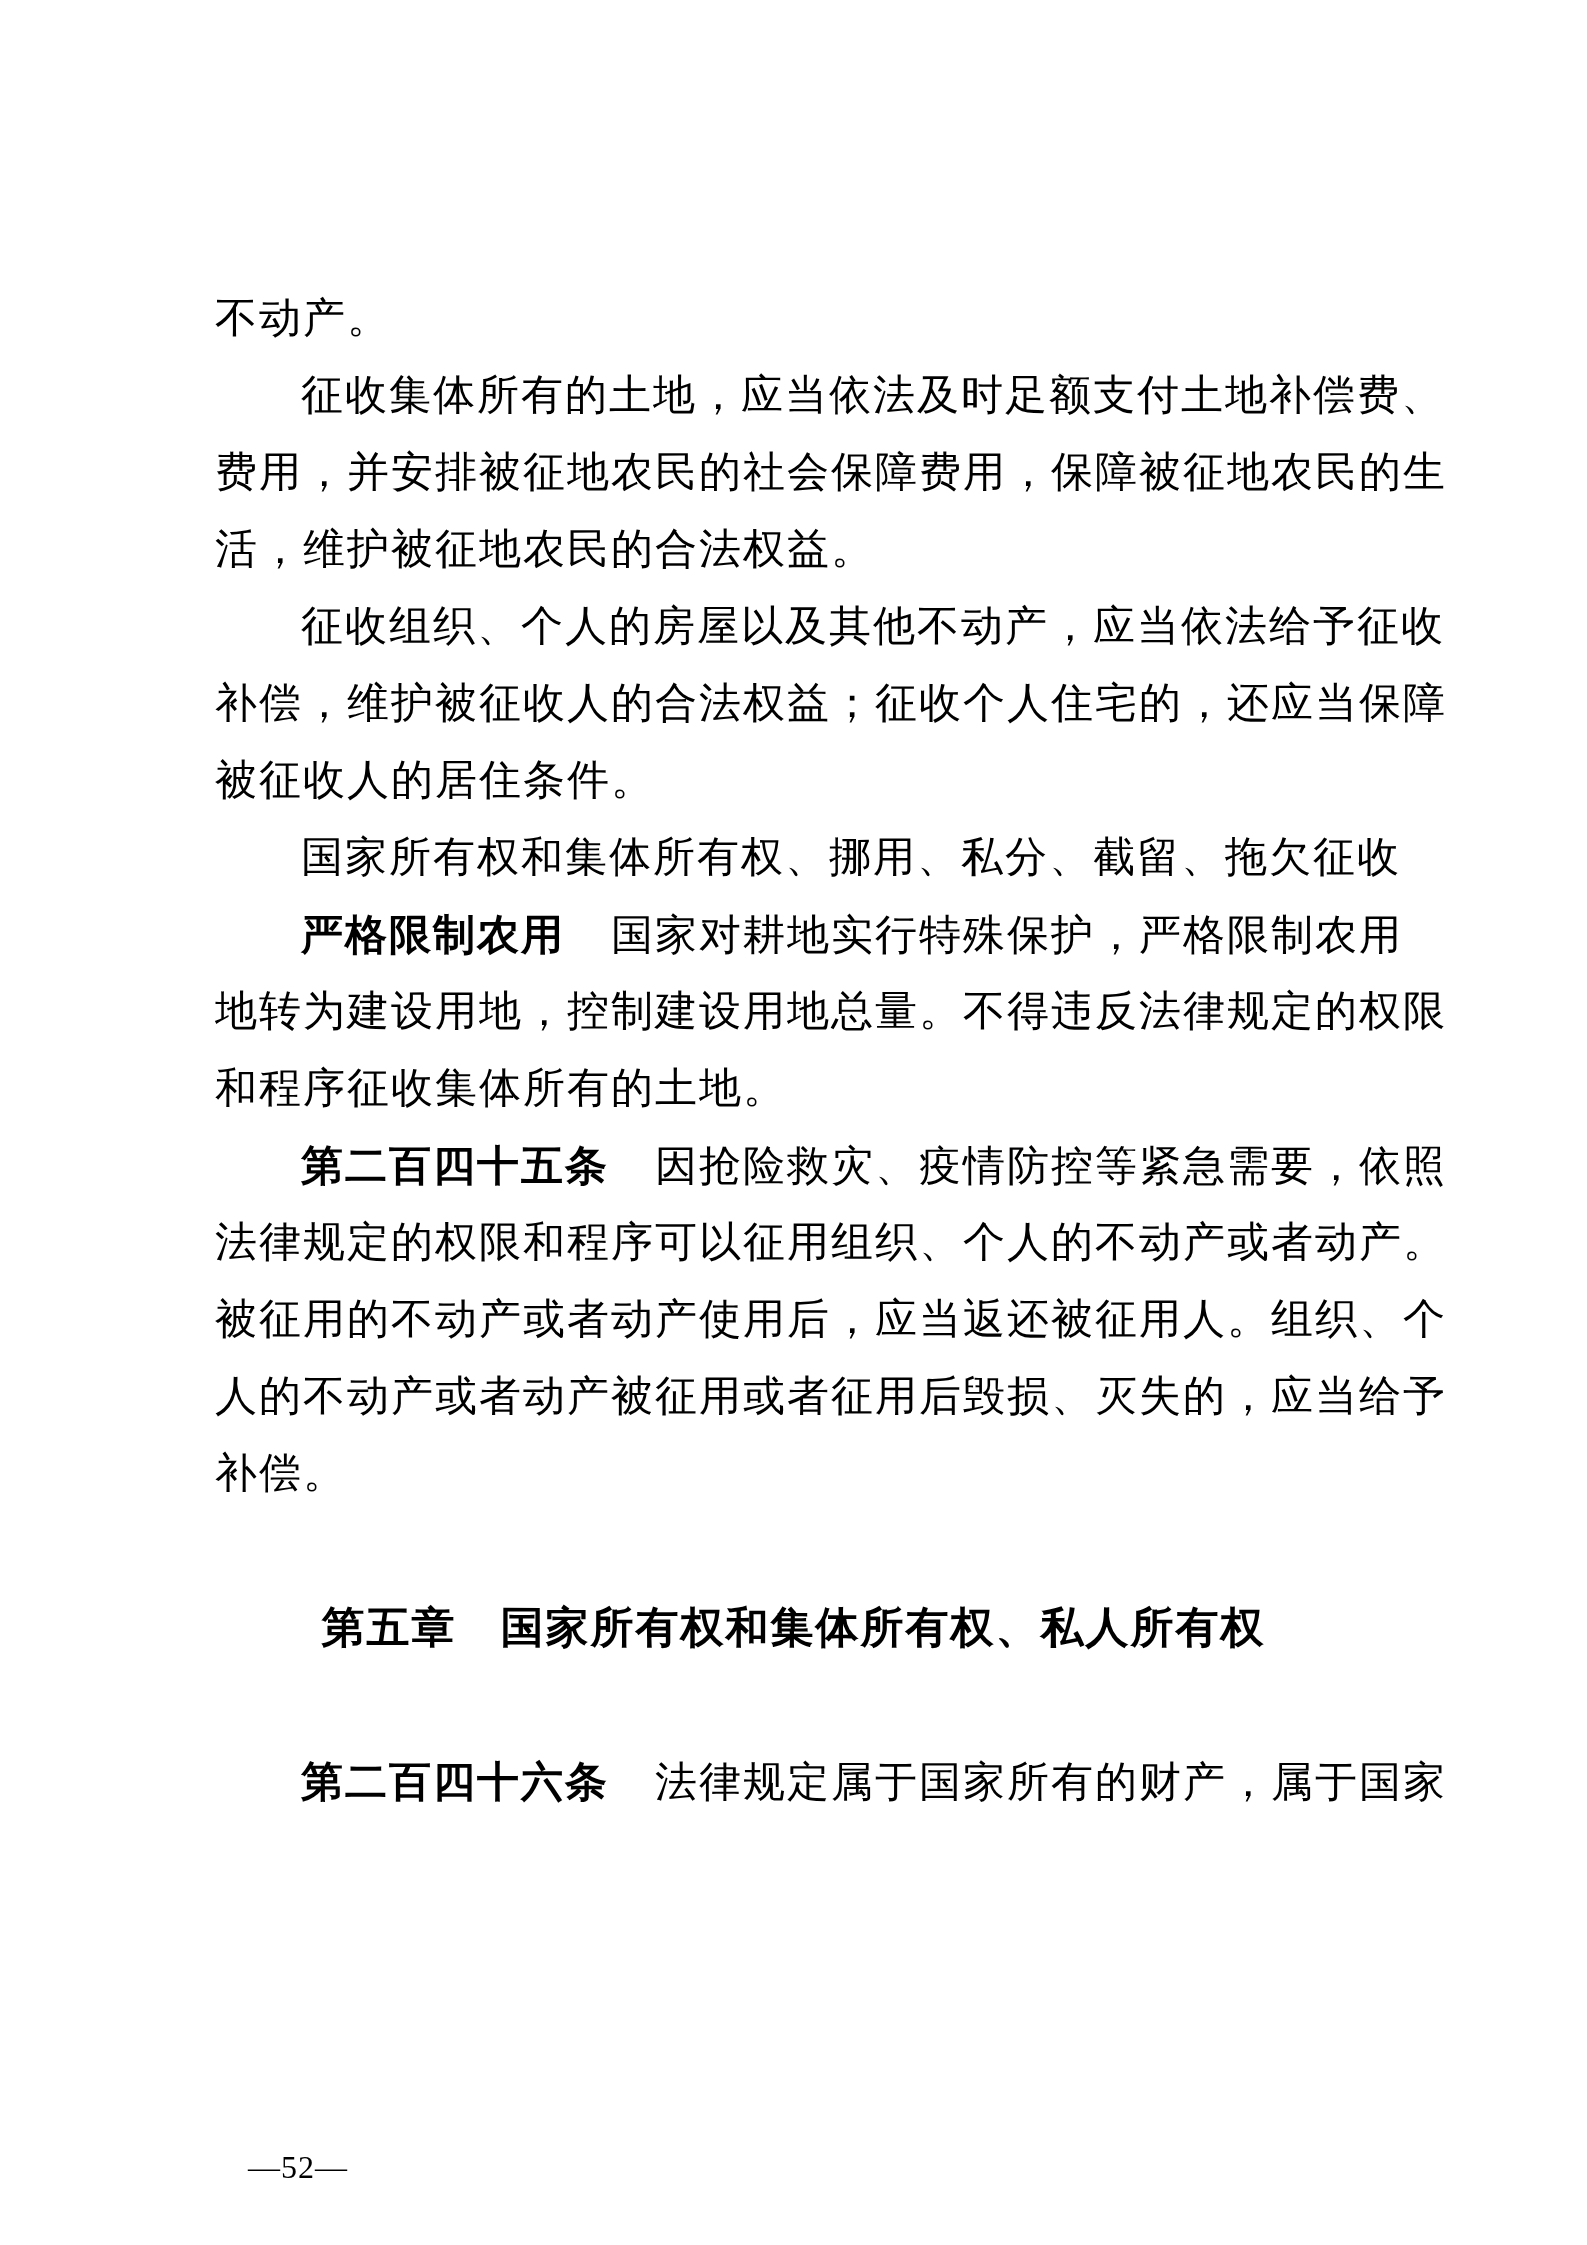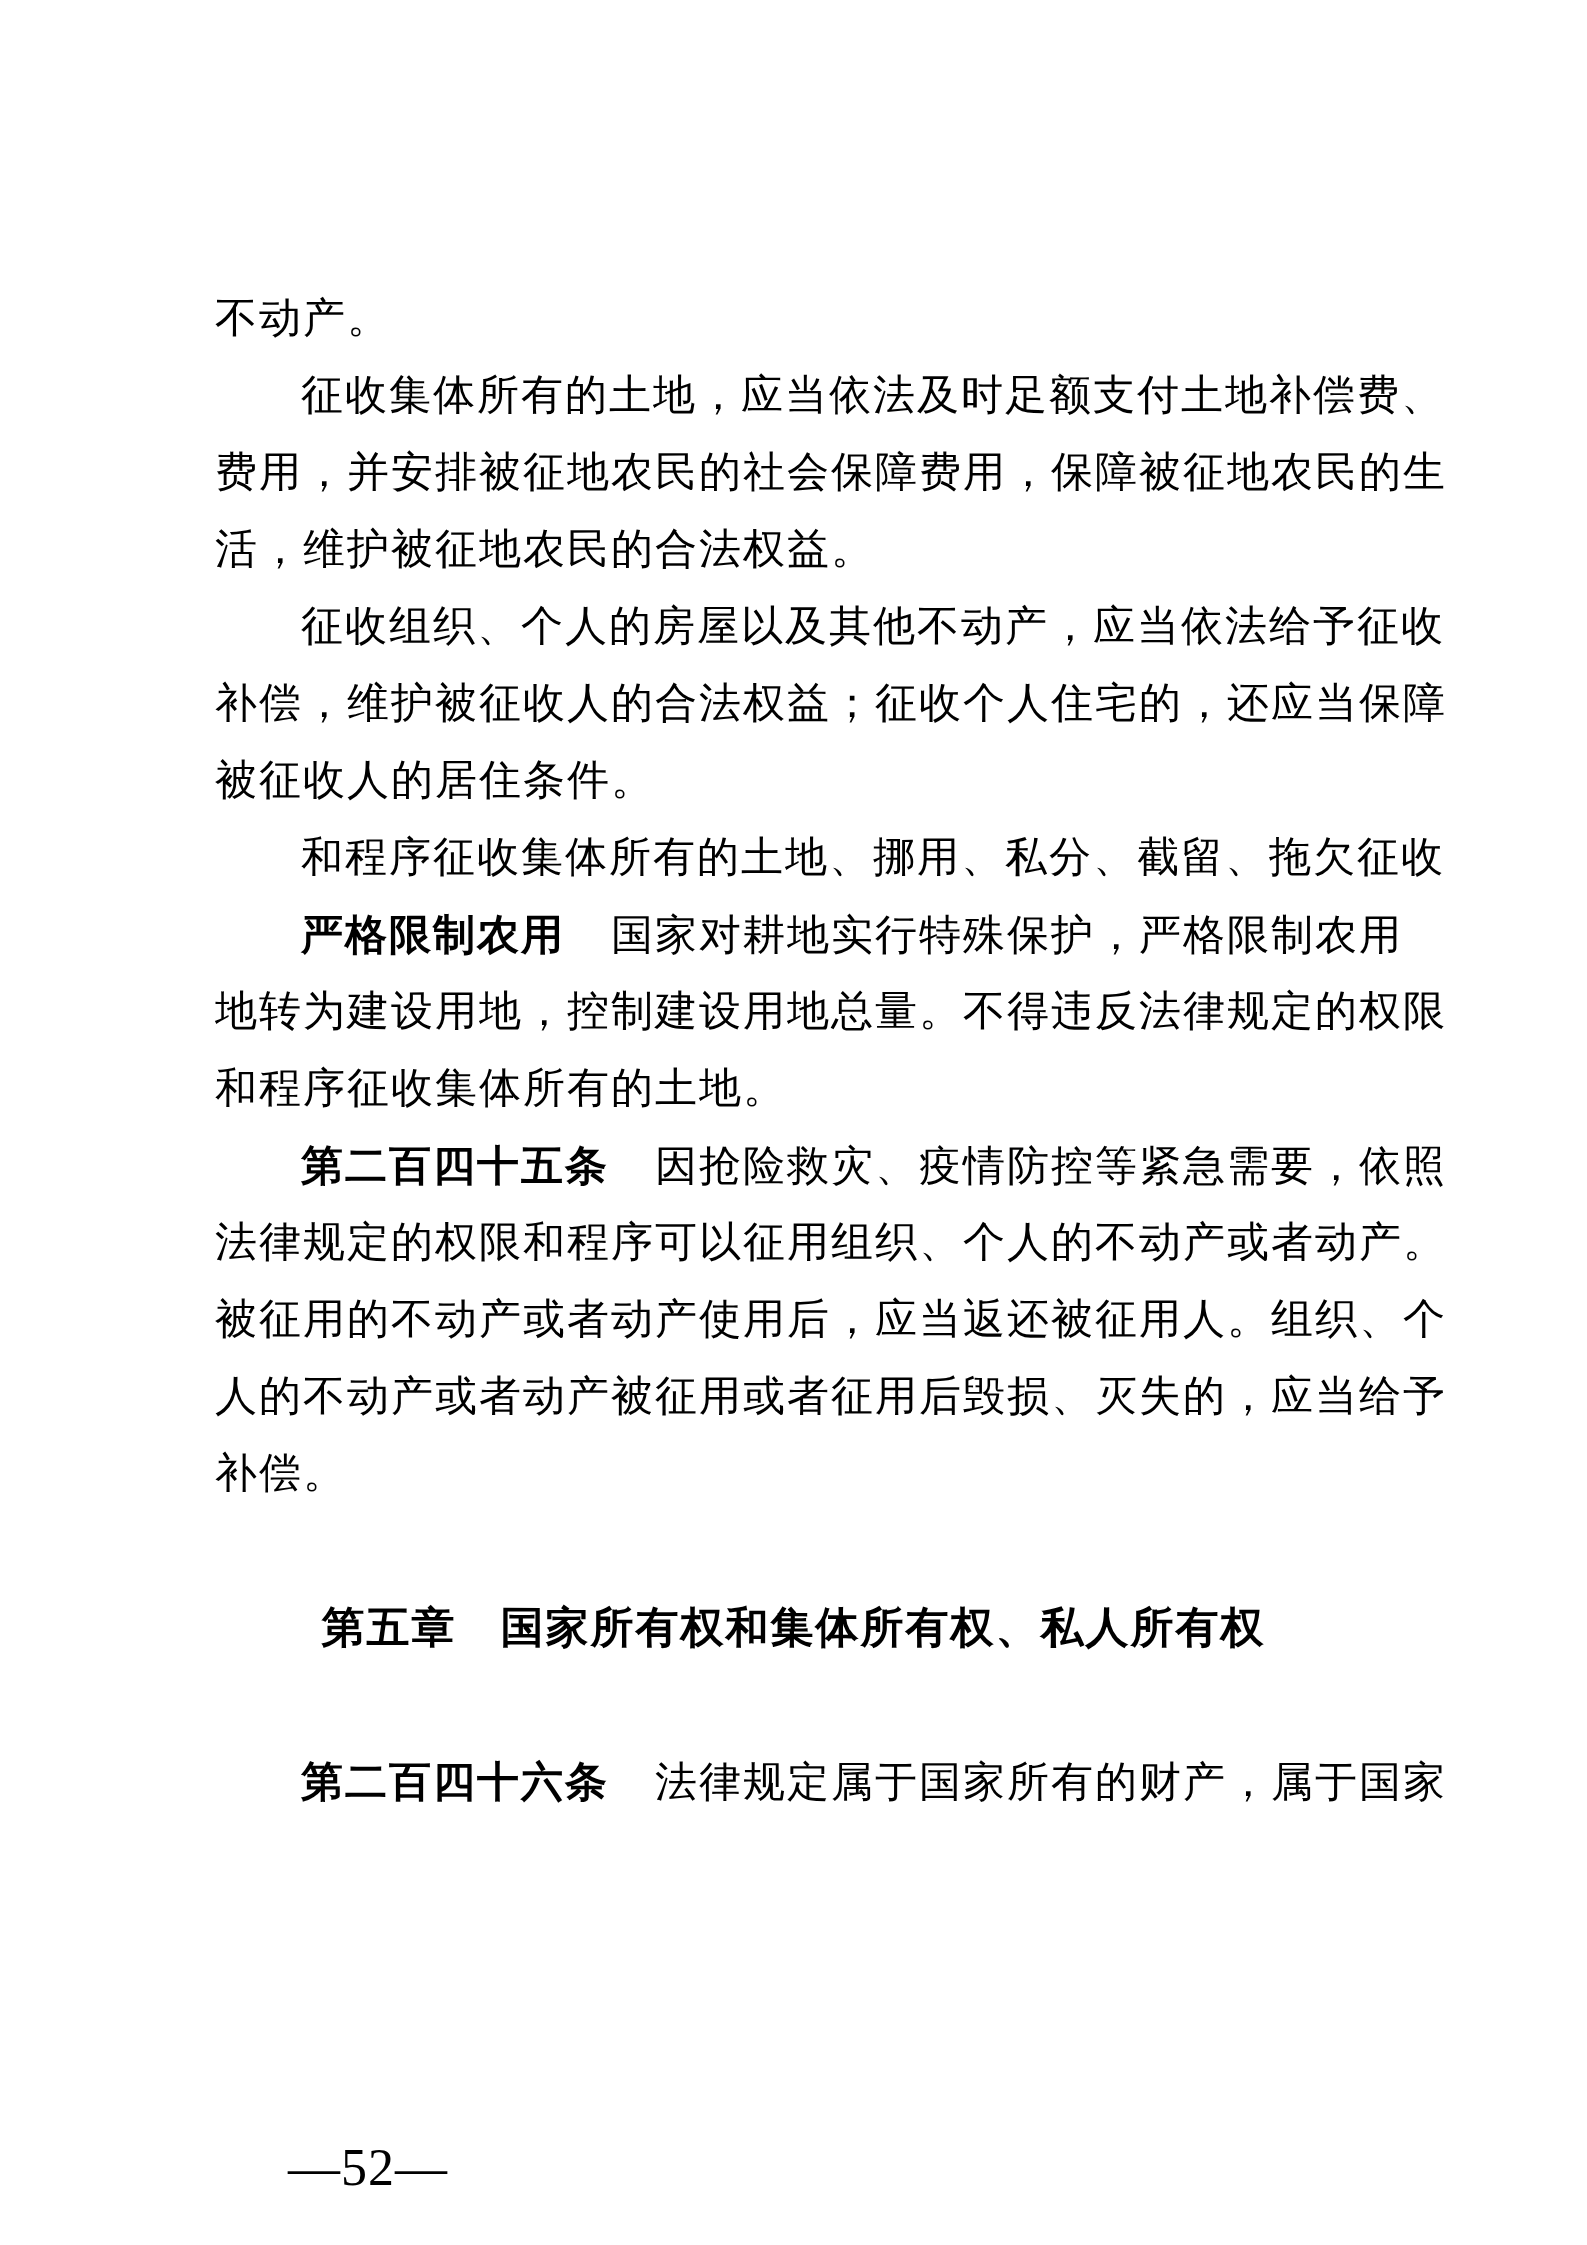--- a/index.html
+++ b/index.html
@@ -63,40 +63,39 @@
     display: inline-block;
     width: 44px;
     height: 1px;
   }
   .page-footer {
     position: absolute;
     left: 248px;
     top: 2129px;
     height: 77px;
     line-height: 77px;
-    font-size: 52px;
+    font-size: 32px;
     letter-spacing: 1px;
     color: #000000;
     font-family: "Liberation Serif", "DejaVu Serif", serif;
-    margin-left: 40px;
   }
 </style>
 </head>
 <body>
 
 <div class="page">
   <div class="doc-body" id="doc-body">
       <div class="line"><span>不动产。</span></div>
       <div class="line indent"><span>征收集体所有的土地，应当依法及时足额支付土地补偿费、</span></div>
       <div class="line"><span>费用，并安排被征地农民的社会保障费用，保障被征地农民的生</span></div>
       <div class="line"><span>活，维护被征地农民的合法权益。</span></div>
       <div class="line indent"><span>征收组织、个人的房屋以及其他不动产，应当依法给予征收</span></div>
       <div class="line"><span>补偿，维护被征收人的合法权益；征收个人住宅的，还应当保障</span></div>
       <div class="line"><span>被征收人的居住条件。</span></div>
-      <div class="line indent"><span>和程序征收集体所有的土地、挪用、私分、截留、拖欠征收</span></div>
+      <div class="line indent"><span>国家所有权和集体所有权、挪用、私分、截留、拖欠征收</span></div>
       <div class="line indent"><span class="art-no">严格限制农用</span><span class="art-gap"></span><span>国家对耕地实行特殊保护，严格限制农用</span></div>
       <div class="line"><span>地转为建设用地，控制建设用地总量。不得违反法律规定的权限</span></div>
       <div class="line"><span>和程序征收集体所有的土地。</span></div>
       <div class="line indent"><span class="art-no">第二百四十五条</span><span class="art-gap"></span><span>因抢险救灾、疫情防控等紧急需要，依照</span></div>
       <div class="line"><span>法律规定的权限和程序可以征用组织、个人的不动产或者动产。</span></div>
       <div class="line"><span>被征用的不动产或者动产使用后，应当返还被征用人。组织、个</span></div>
       <div class="line"><span>人的不动产或者动产被征用或者征用后毁损、灭失的，应当给予</span></div>
       <div class="line"><span>补偿。</span></div>
       <div class="blank-line"></div>
       <div class="chapter"><span>第五章</span><span class="chap-gap"></span><span>国家所有权和集体所有权、私人所有权</span></div>

